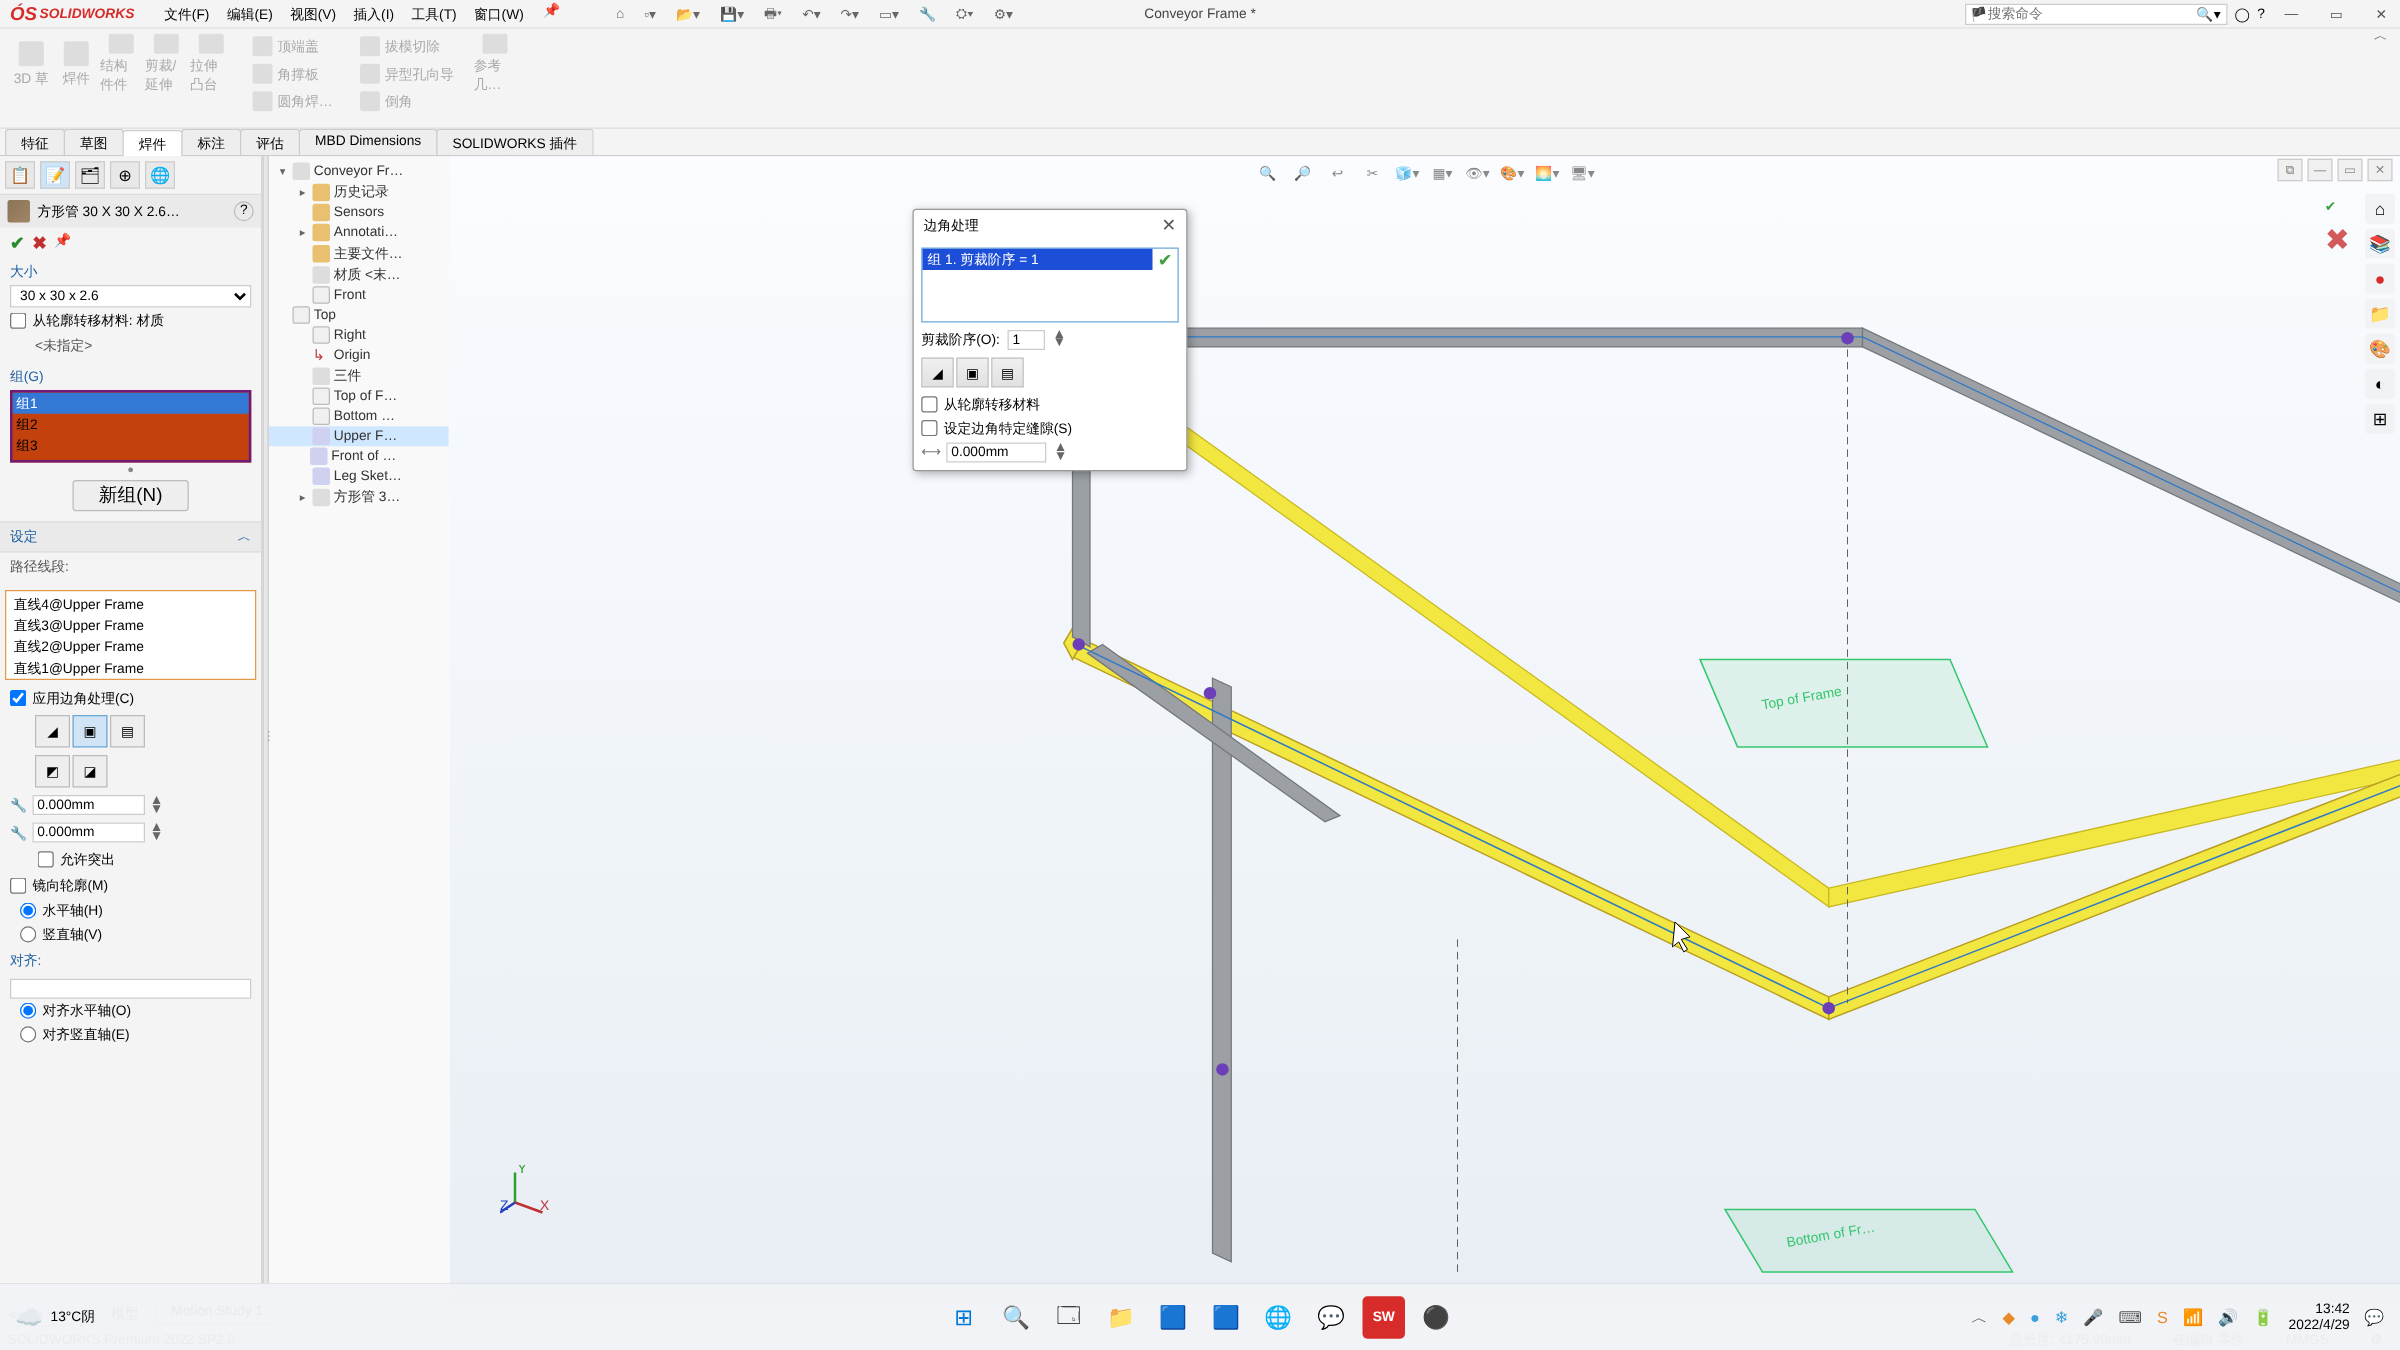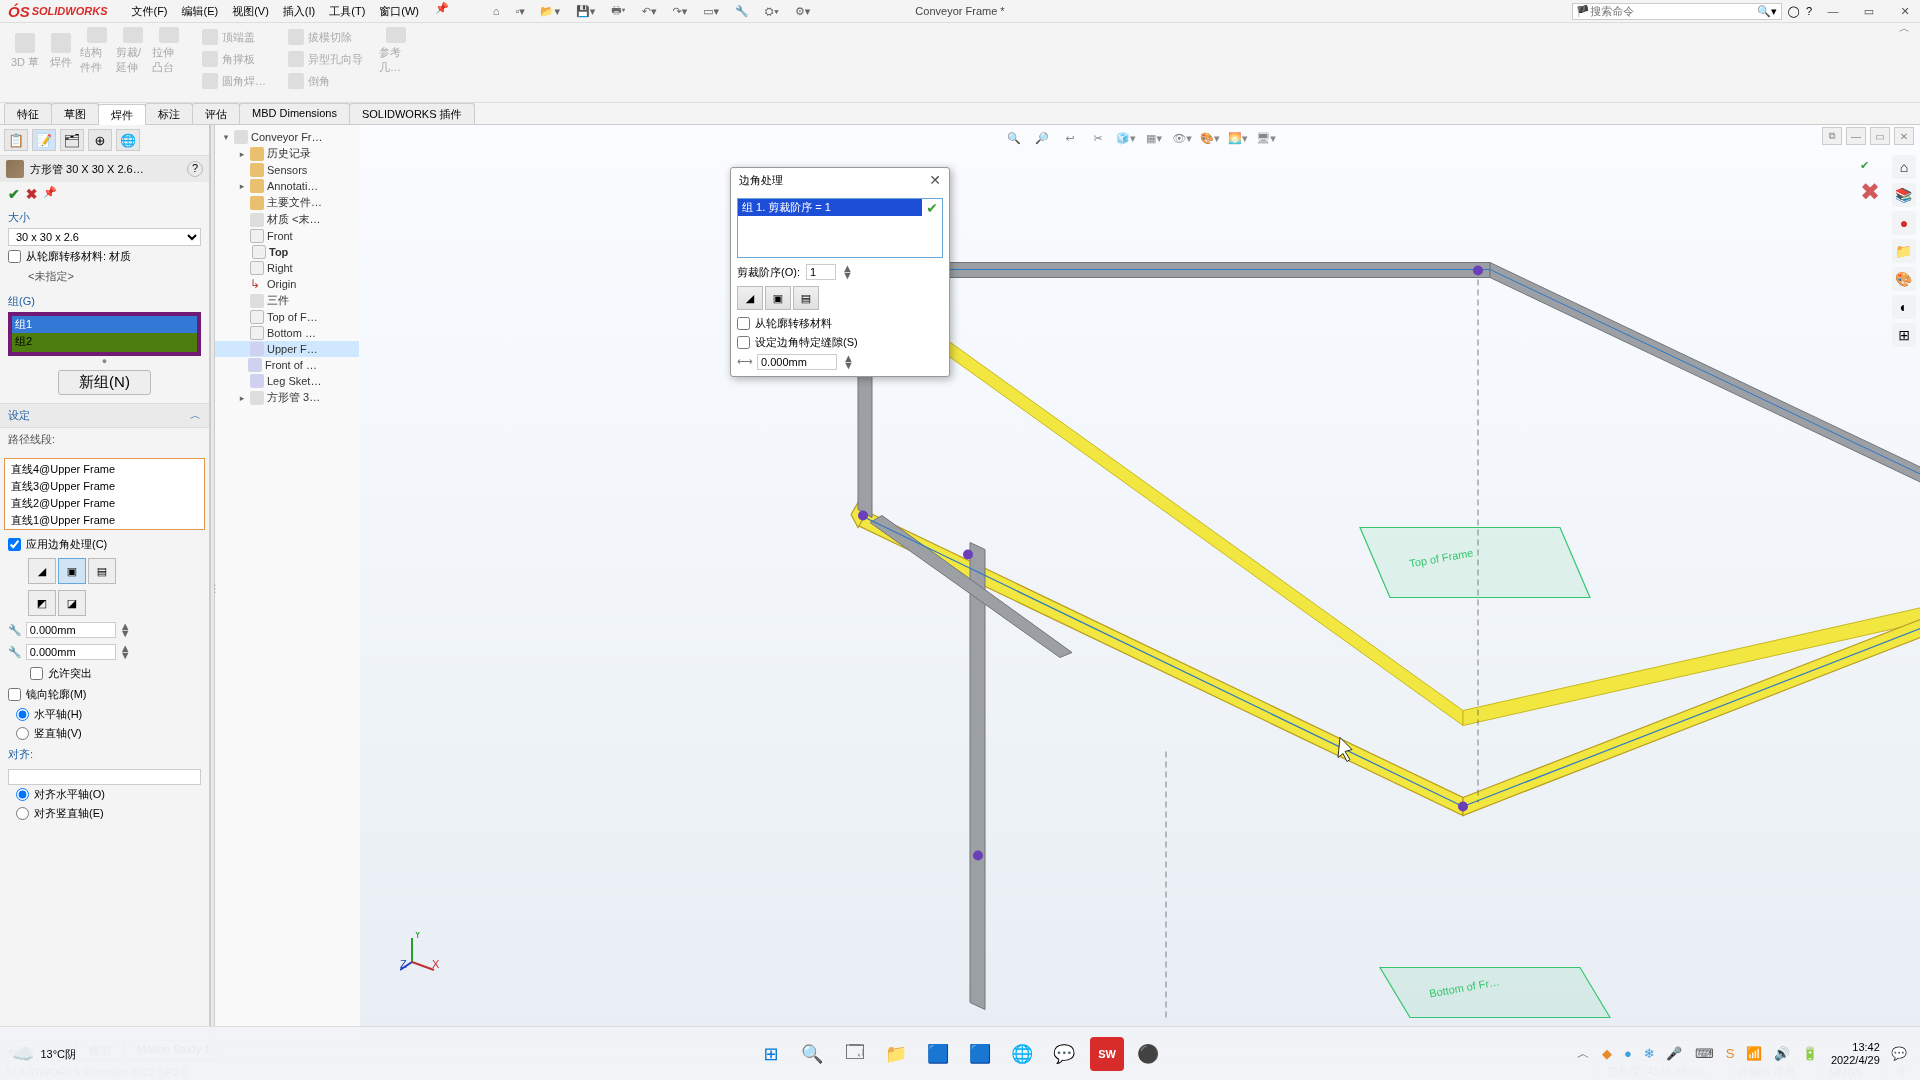--- a/index.html
+++ b/index.html
@@ -41,21 +41,21 @@
 .pm-header-icons div { width: 24px; height: 22px; background: #e8e8e8; border: 1px solid #ccc; display: flex; align-items: center; justify-content: center; font-size: 13px; }
 .pm-title { display: flex; align-items: center; padding: 4px 6px; background: #eaeaea; gap: 6px; }
 .pm-title-icon { width: 18px; height: 18px; background: linear-gradient(135deg, #8b7355, #a0866a); border-radius: 2px; }
 .pm-controls { display: flex; gap: 6px; padding: 4px 8px; }
 .pm-ok { color: #2a8a2a; font-size: 14px; font-weight: bold; }
 .pm-cancel { color: #c03030; font-size: 14px; font-weight: bold; }
 .pm-section { padding: 4px 8px; }
 .pm-section-title { color: #2060a0; font-size: 11px; margin-bottom: 3px; }
 .pm-dropdown { width: 100%; padding: 1px 3px; border: 1px solid #ccc; background: #fff; font-size: 11px; }
 .pm-hint { color: #555; font-size: 11px; padding: 2px 0; }
-.pm-listbox { border: 4px solid #701a75; background: #4d7c0f; height: 44px; overflow: hidden; }
+.pm-listbox { border: 2px solid #701a75; background: #c2410c; height: 58px; overflow: hidden; }
 .pm-listbox .sel { background: #3478d6; color: #fff; padding: 1px 3px; }
 .pm-listbox div { padding: 1px 3px; font-size: 11px; }
 .pm-smallbtn { display: block; margin: 4px auto; padding: 2px 20px; border: 1px solid #bbb; background: #eee; border-radius: 3px; font-size: 15px; }
 .pm-rollup { display: flex; justify-content: space-between; align-items: center; padding: 4px 8px; background: #eaeaea; color: #2060a0; border-top: 1px solid #ddd; border-bottom: 1px solid #ddd; }
 .pm-selection-list { border: 1px solid #e29a4a; background: #fff; margin: 4px; padding: 2px; height: 72px; }
 .pm-selection-list div { padding: 1px 4px; font-size: 11px; }
 .pm-checkbox-row { display: flex; align-items: center; gap: 5px; padding: 3px 8px; }
 .pm-btn-row { display: flex; gap: 2px; padding: 3px 8px; }
 .pm-btn-row .btn { width: 28px; height: 26px; border: 1px solid #bbb; background: #eee; display: flex; align-items: center; justify-content: center; }
 .pm-btn-row .btn.active { background: #d0e4f5; border-color: #6aa8d8; }
@@ -91,21 +91,21 @@
 
 
 .dialog { position: absolute; left: 740px; top: 308px; width: 220px; background: #fff; border: 1px solid #999; box-shadow: 2px 2px 8px rgba(0,0,0,0.3); border-radius: 3px; }
 .dialog-title { display: flex; justify-content: space-between; align-items: center; padding: 4px 8px; font-size: 12px; }
 .dialog-close { font-size: 14px; color: #555; cursor: pointer; }
 .dialog-body { padding: 6px; }
 .dialog-list { border: 1px solid #6aa8d8; height: 60px; margin-bottom: 6px; }
 .dialog-list .dl-row { display: flex; align-items: center; }
 .dialog-list .sel { background: #1d4ed8; color: #fff; padding: 1px 4px; font-size: 11px; flex: 1; }
 .dialog-list .ok { color: #3ca03c; font-size: 14px; padding: 0 4px; }
-.dialog-order { display: flex; align-items: center; gap: 6px; margin-bottom: 6px; }
+.dialog-order { display: flex; align-items: flex-start; gap: 6px; margin-bottom: 6px; }
 .dialog-order input { width: 30px; border: 1px solid #ccc; padding: 1px 3px; }
 .dialog-btns { display: flex; gap: 2px; margin-bottom: 6px; }
 .dialog-btns .db { width: 26px; height: 24px; border: 1px solid #bbb; background: linear-gradient(#f0f0f0,#e0e0e0); display: flex; align-items: center; justify-content: center; }
 .dialog-check { display: flex; align-items: center; gap: 5px; margin-bottom: 4px; font-size: 11px; }
 .dialog-gap { display: flex; align-items: center; gap: 6px; font-size: 11px; }
 .dialog-gap input { width: 80px; border: 1px solid #ccc; padding: 1px 3px; }
 .gap-icon { width:14px; height:14px; color:#777; }
 
 
 .bottom-tabs { height: 20px; background: #f0f0f0; border-top: 1px solid #ccc; display: flex; align-items: stretch; padding-left: 4px; }
@@ -392,21 +392,21 @@
       <div class="tree-item" style="padding-left: 22px;">
         <span class="tree-expander"></span>
         <span class="tree-icon mat"></span>
         <span>材质 &lt;末…</span>
       </div>
       <div class="tree-item" style="padding-left: 22px;">
         <span class="tree-expander"></span>
         <span class="tree-icon plane"></span>
         <span>Front</span>
       </div>
-      <div class="tree-item" style="padding-left: 24px; font-weight: bold;">
+      <div class="tree-item" style="padding-left: 6px;">
         <span class="tree-expander"></span>
         <span class="tree-icon plane"></span>
         <span>Top</span>
       </div>
       <div class="tree-item" style="padding-left: 22px;">
         <span class="tree-expander"></span>
         <span class="tree-icon plane"></span>
         <span>Right</span>
       </div>
       <div class="tree-item" style="padding-left: 22px;">

